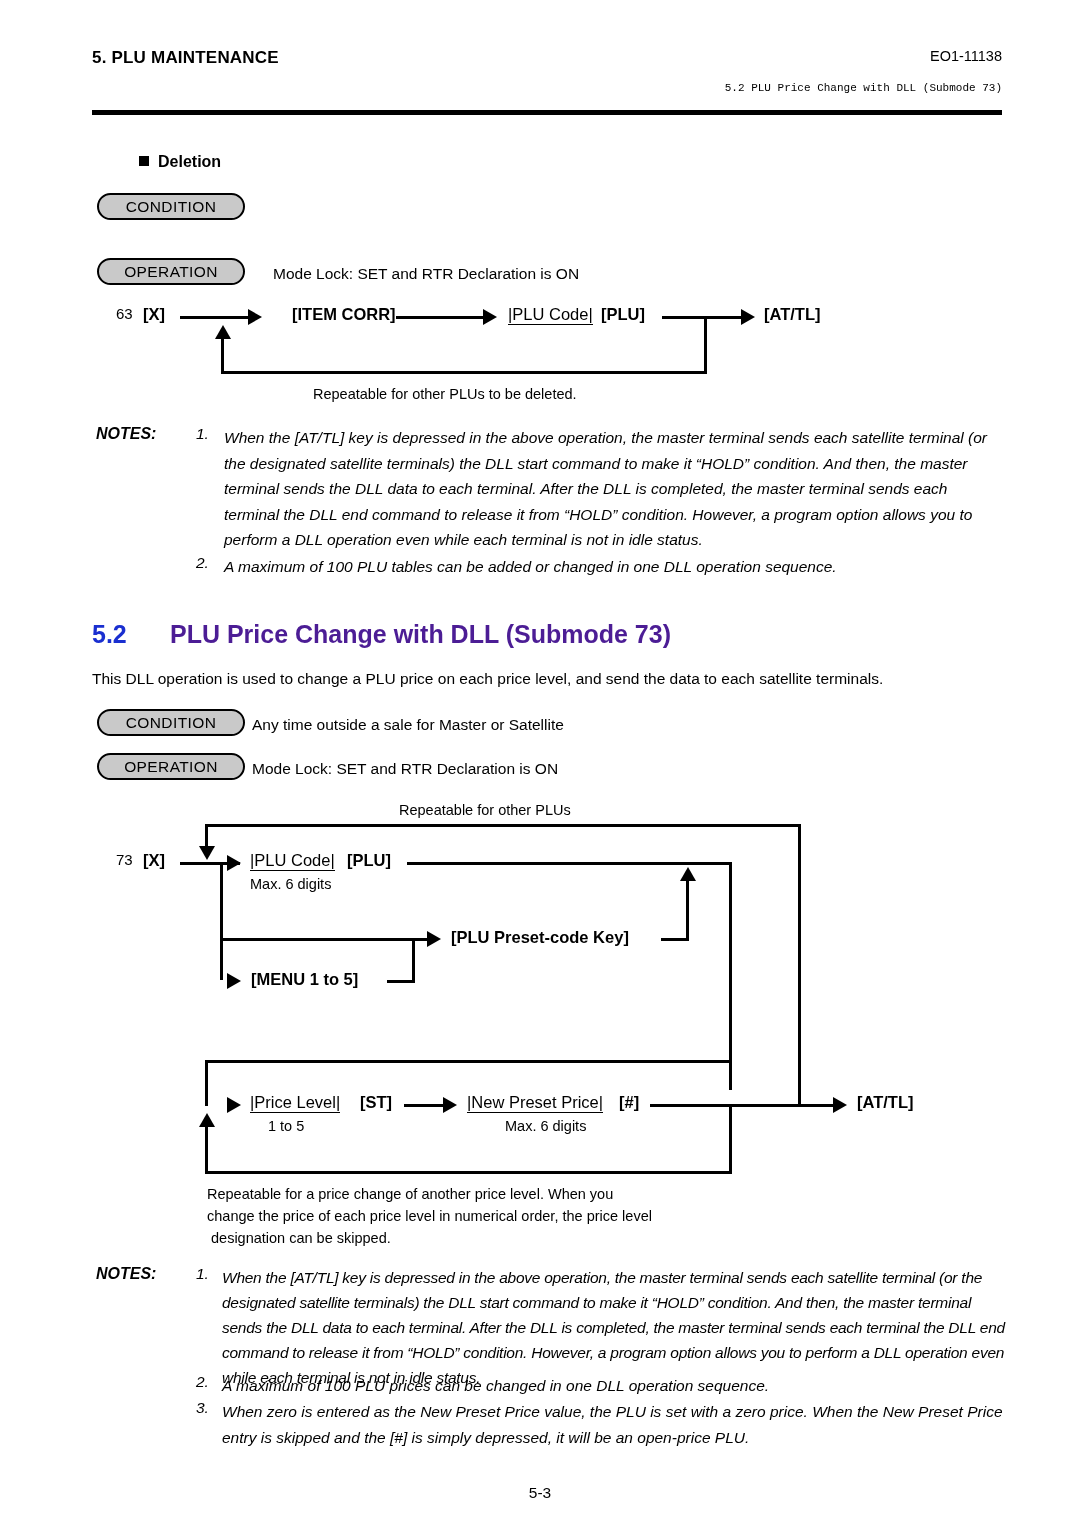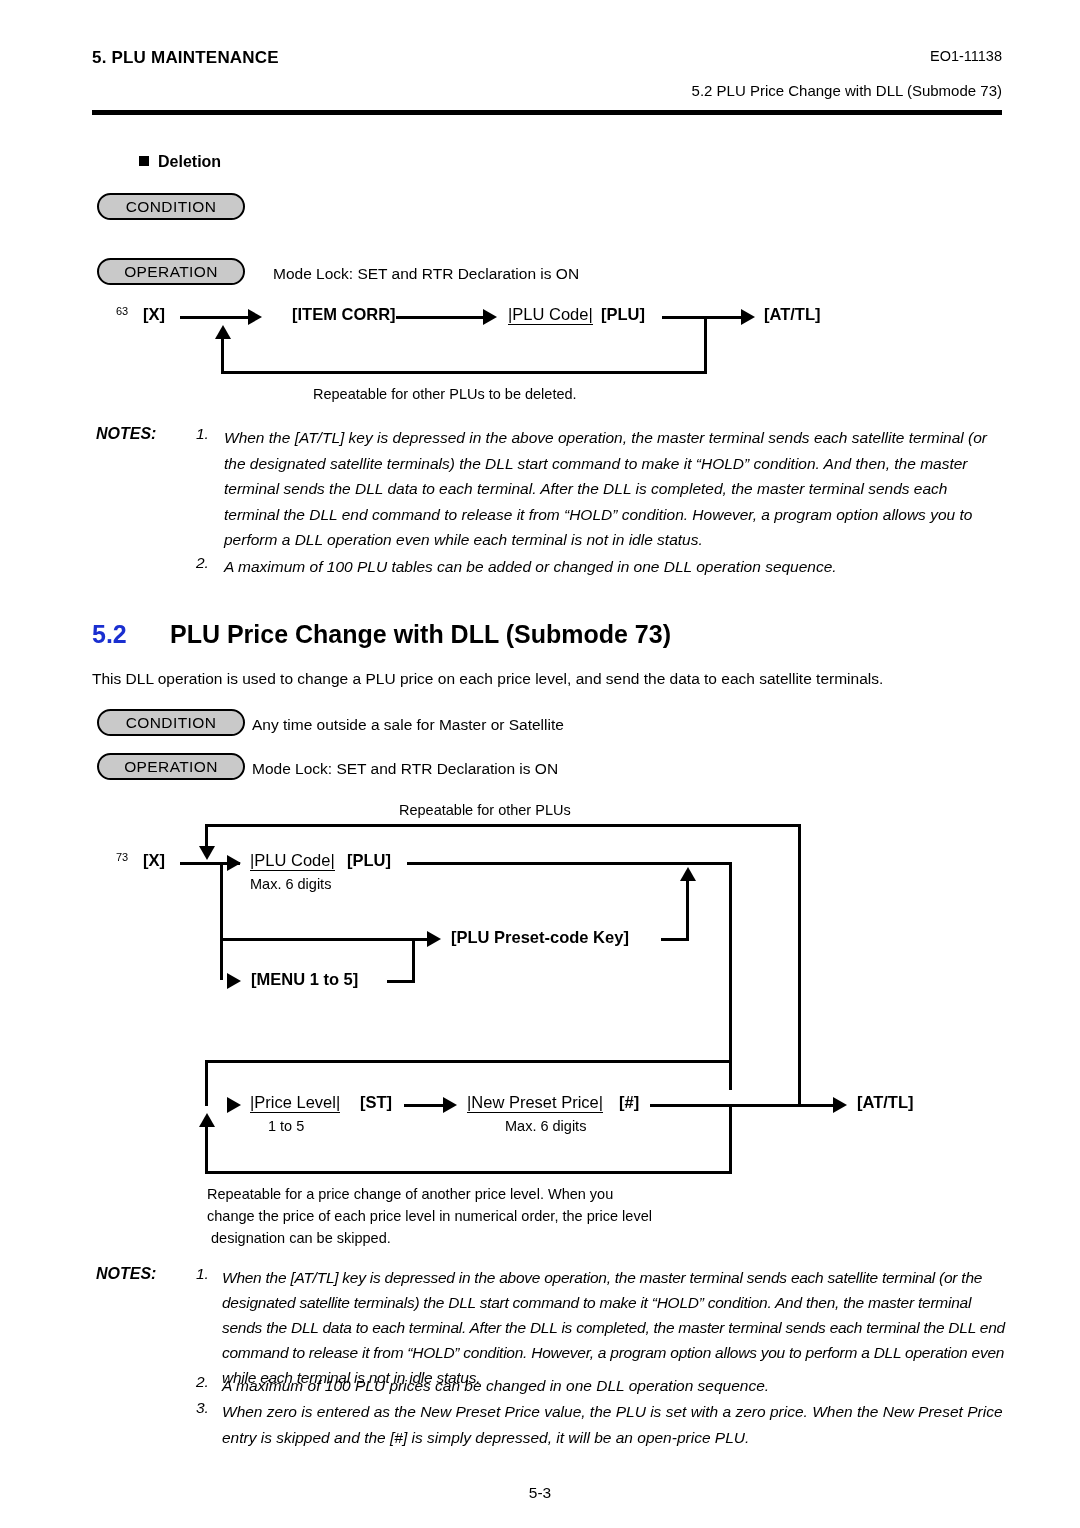--- a/index.html
+++ b/index.html
@@ -31,21 +31,22 @@
     letter-spacing: 0.2px;
   }
   .hdr-doc {
     position: absolute;
     right: 78px; top: 48px;
     font-size: 14.5px;
   }
   .hdr-section {
     position: absolute;
     right: 78px; top: 82px;
-    font-size: 15px;
+    font-size: 11px;
+    font-family: Liberation Mono, monospace;
   }
   .hdr-rule {
     position: absolute;
     left: 92px; top: 110px;
     width: 910px; height: 5px;
     background: #000;
   }
 
   
   .blk-heading {
@@ -87,21 +88,21 @@
   .sec-num {
     position: absolute;
     font-size: 25px;
     font-weight: bold;
     color: #1a2fd0;
   }
   .sec-title {
     position: absolute;
     font-size: 25px;
     font-weight: bold;
-    color: #000000;
+    color: #4c1d95;
     text-align: center;
   }
   .sec-intro {
     position: absolute;
     font-size: 15.5px;
   }
 
   
   .notes-label {
     position: absolute;
@@ -127,21 +128,21 @@
 
   
   .nd {
     position: absolute;
     font-size: 16.5px;
     font-weight: bold;
     white-space: nowrap;
   }
   .nd-plain {
     position: absolute;
-    font-size: 11px;
+    font-size: 15px;
     font-weight: normal;
     white-space: nowrap;
   }
   
   .var {
     position: absolute;
     font-size: 16.5px;
     font-weight: normal;
     white-space: nowrap;
     border-bottom: 1.8px solid #000;

